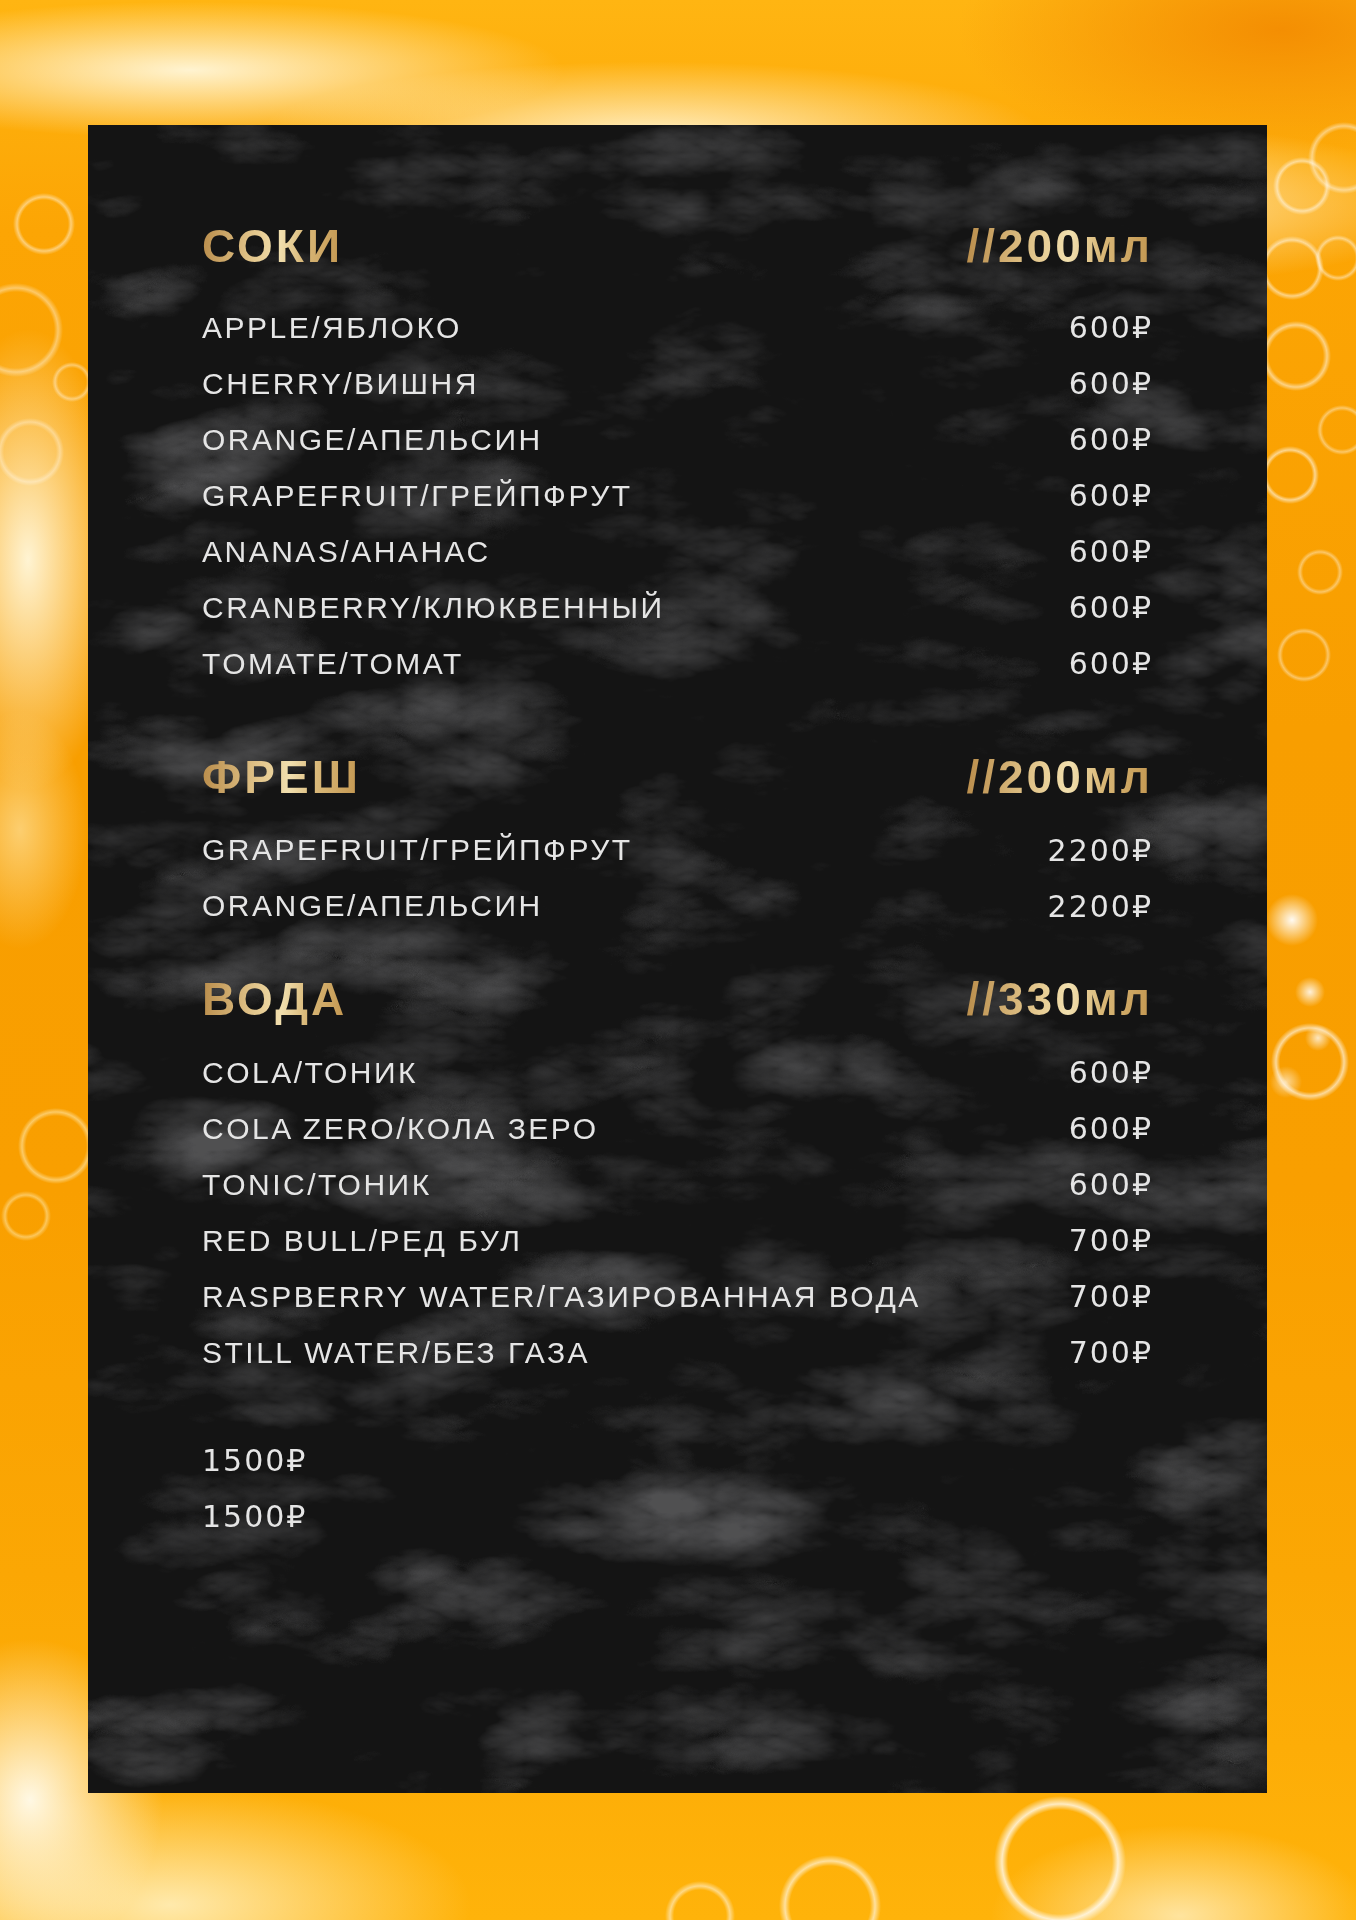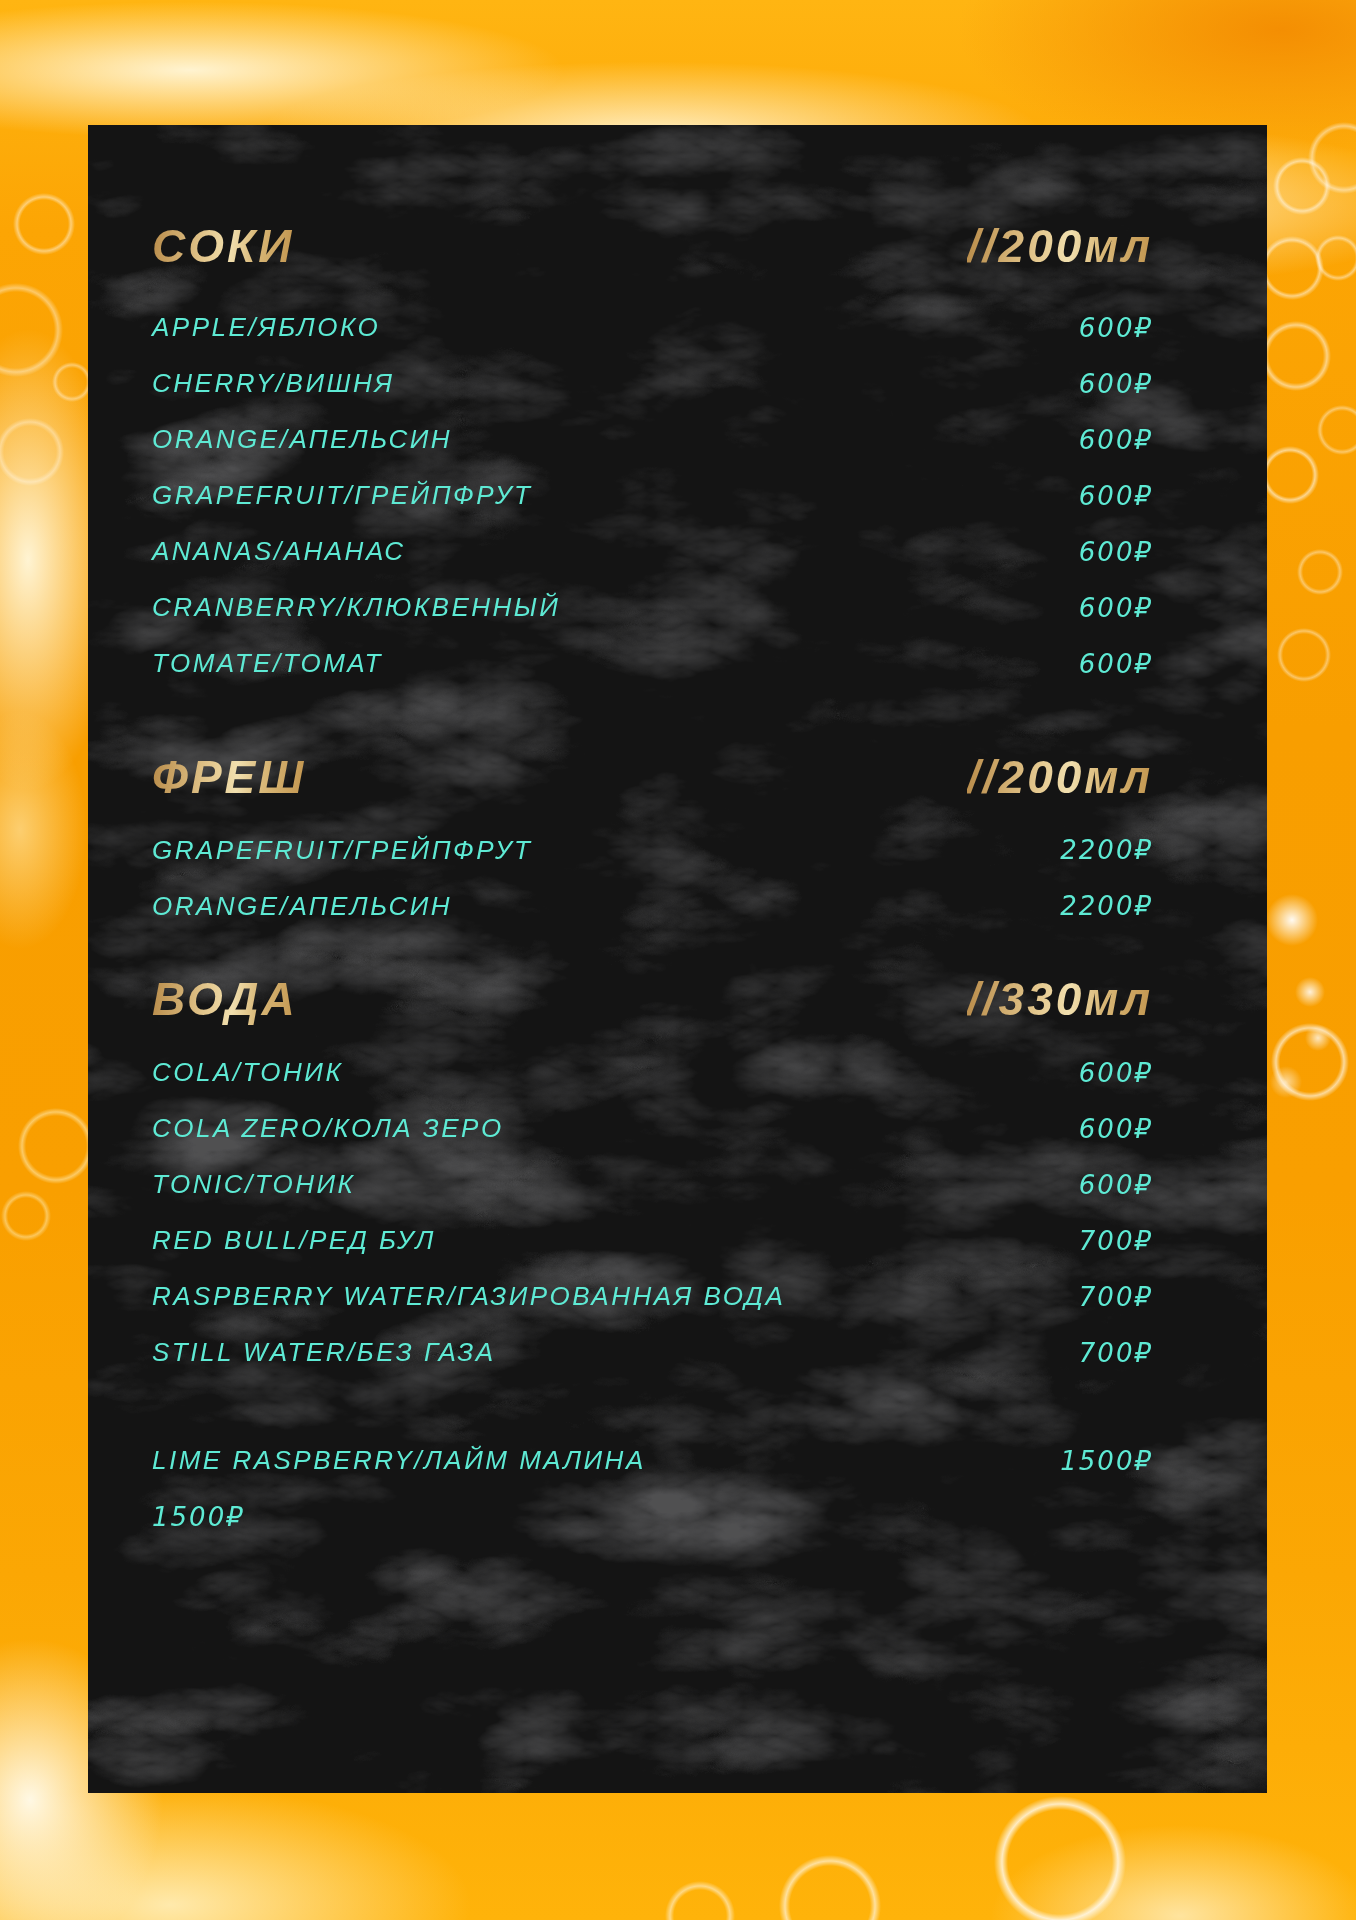--- a/index.html
+++ b/index.html
@@ -62,21 +62,21 @@
   }
 
   .panel {
     position: absolute;
     left: 88px; top: 125px;
     width: 1179px; height: 1668px;
     background: #141414;
   }
   .marble { position: absolute; inset: 0; width: 100%; height: 100%; pointer-events: none; }
 
-  .content { position: relative; padding: 96px 114px 0 64px; font-style: italic; }
+  .content { position: relative; padding: 96px 114px 0 114px; }
 
   .gold {
     background: linear-gradient(94deg, #b98c4a 0%, #e6cb92 40%, #f1dfae 55%, #d9b878 72%, #c2954e 100%);
     -webkit-background-clip: text;
     background-clip: text;
     color: transparent;
   }
 
   .sec-head { display: flex; justify-content: space-between; align-items: flex-start; }
   .sec-title, .sec-vol {
@@ -85,24 +85,24 @@
     font-weight: 700;
     line-height: 1.1;
     letter-spacing: 3px;
     white-space: nowrap;
   }
   .sec-title .line { display: block; }
 
   .items { margin-top: 28px; }
   .row { height: 56px; display: flex; justify-content: space-between; align-items: center; }
   .item-name, .item-price {
-    font-size: 26px;
+    font-size: 30px;
     font-weight: 400;
     letter-spacing: 2.5px;
-    color: #5eead4;
+    color: #e5e5e5;
     white-space: nowrap;
   }
   .item-price { font-family: "DejaVu Sans", "Liberation Sans", sans-serif; letter-spacing: 2px; }
 
   .s2 { margin-top: 60px; }
   .s3 { margin-top: 40px; }
   .s4 { margin-top: 52px; }
   .s2 .items, .s3 .items { margin-top: 20px; }
   .s4 .items { margin-top: 8px; }
 </style>
@@ -209,21 +209,20 @@
           <div class="row">
             <span class="item-name">STILL WATER/БЕЗ ГАЗА</span>
             <span class="item-price">700₽</span>
           </div>
         </div>
       </section>
 
       <section class="menu-section s4">
         <div class="items">
           <div class="row">
-            <span class="item-name">LIME RASPBERRY/ЛАЙМ МАЛИНА</span>
             <span class="item-price">1500₽</span>
           </div>
           <div class="row">
             <span class="item-price">1500₽</span>
           </div>
         </div>
       </section>
 
     </div>
   </div>

